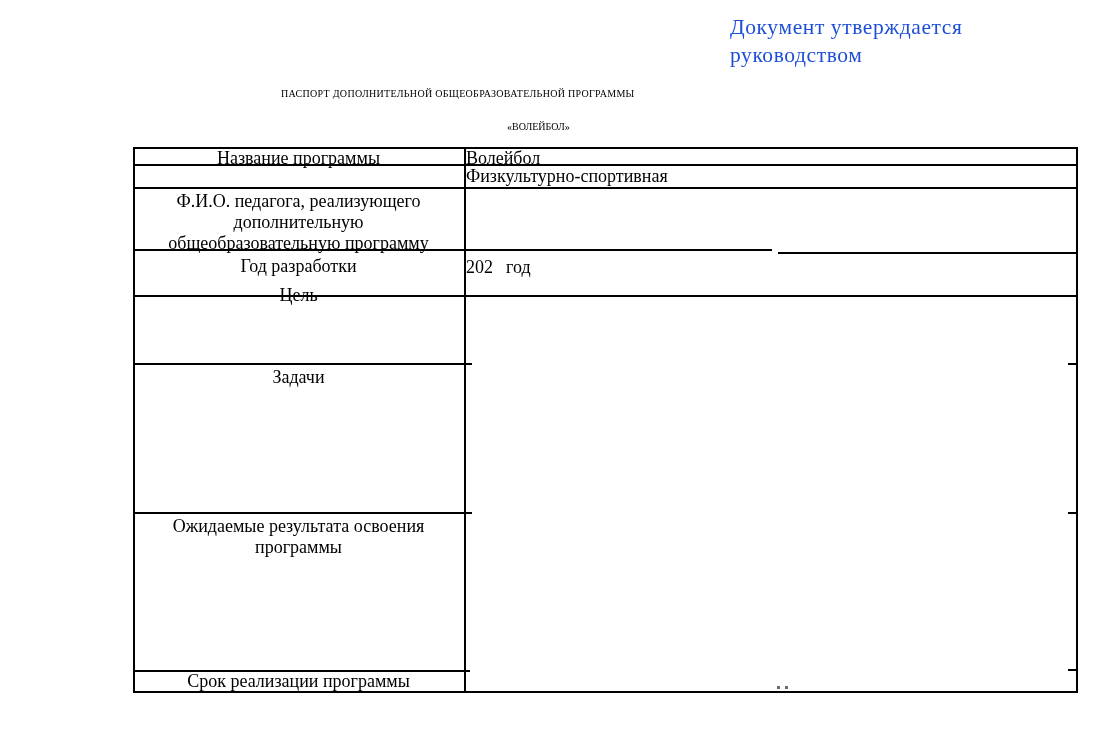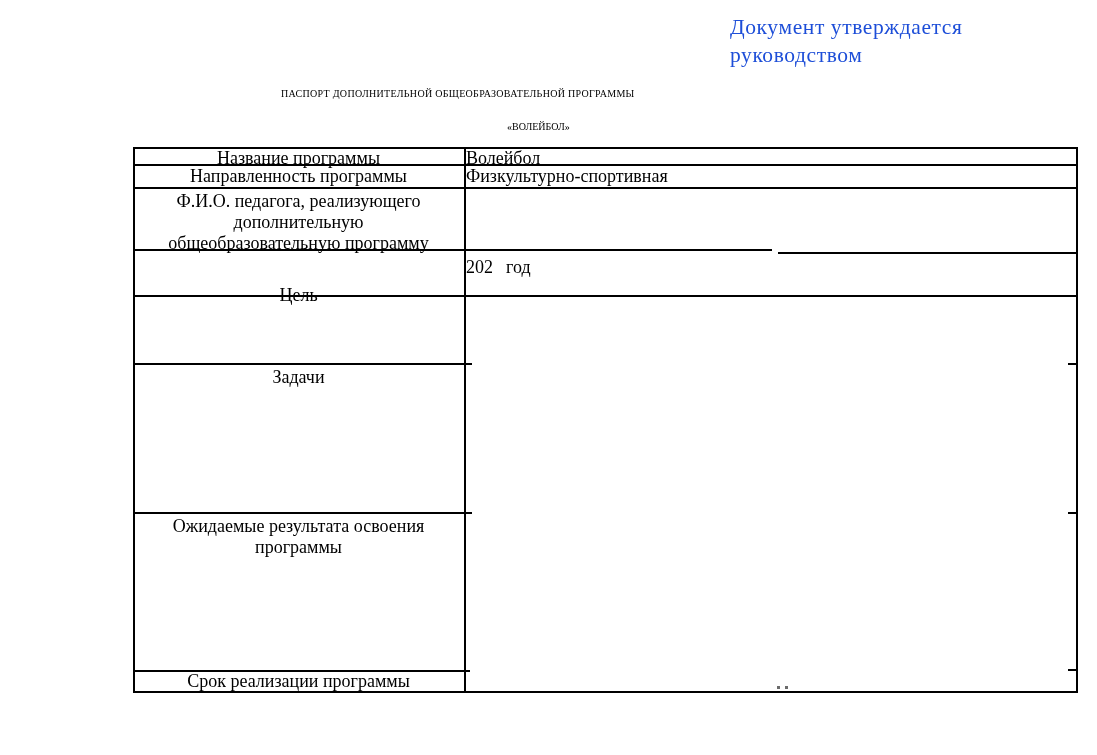--- a/index.html
+++ b/index.html
@@ -52,24 +52,24 @@
   <div class="ln" style="left:0;top:148px;width:945px;height:2px;"></div>
 
   <div class="ln" style="left:0;top:216px;width:339px;height:2px;"></div>
   <div class="ln" style="left:935px;top:216px;width:10px;height:2px;"></div>
   <div class="ln" style="left:0;top:365px;width:339px;height:2px;"></div>
   <div class="ln" style="left:935px;top:365px;width:10px;height:2px;"></div>
   <div class="ln" style="left:0;top:523px;width:337px;height:2px;"></div>
   <div class="ln" style="left:935px;top:522px;width:10px;height:2px;"></div>
 
   <div class="lbl" style="top:1px;">Название программы</div>
-  <div class="lbl" style="top:19px;">Направленность программы</div>
   <div class="lbl" style="top:44px;">Ф.И.О. педагога, реализующего
 дополнительную
 общеобразовательную программу</div>
+  <div class="lbl" style="top:109px;">Год разработки</div>
   <div class="lbl" style="top:138px;">Цель</div>
   <div class="lbl" style="top:220px;">Задачи</div>
   <div class="lbl" style="top:369px;">Ожидаемые результата освоения
 программы</div>
   <div class="lbl" style="top:524px;line-height:20px;">Срок реализации программы</div>
 
   <div class="val" style="top:1px;">Волейбол</div>
   <div class="val" style="top:19px;">Физкультурно-спортивная</div>
   <div class="val" style="top:110px;">
     <span>202</span><span class="yeargap"></span><span>год</span>

